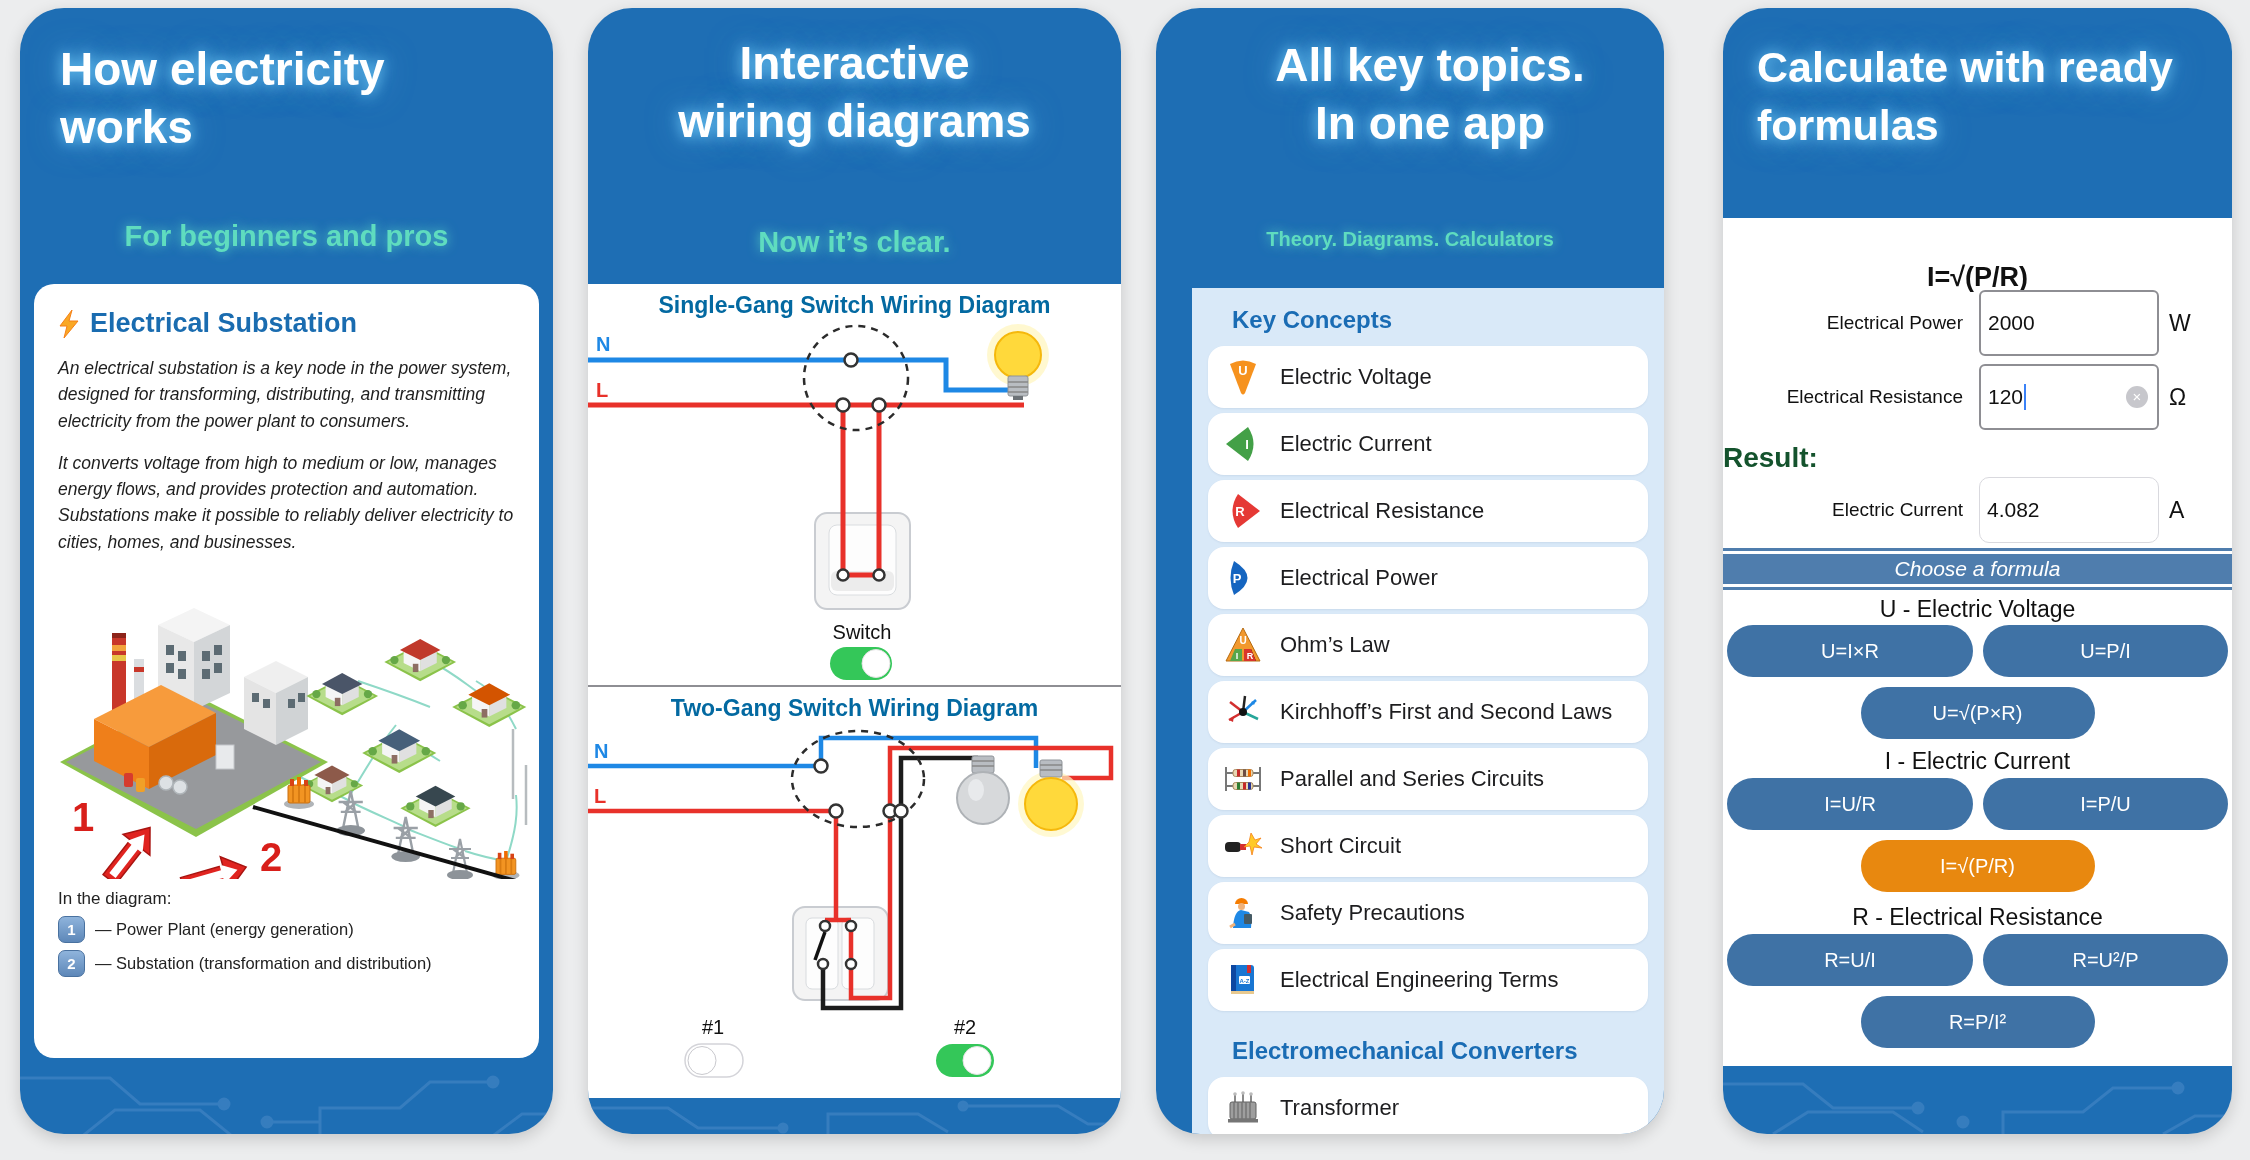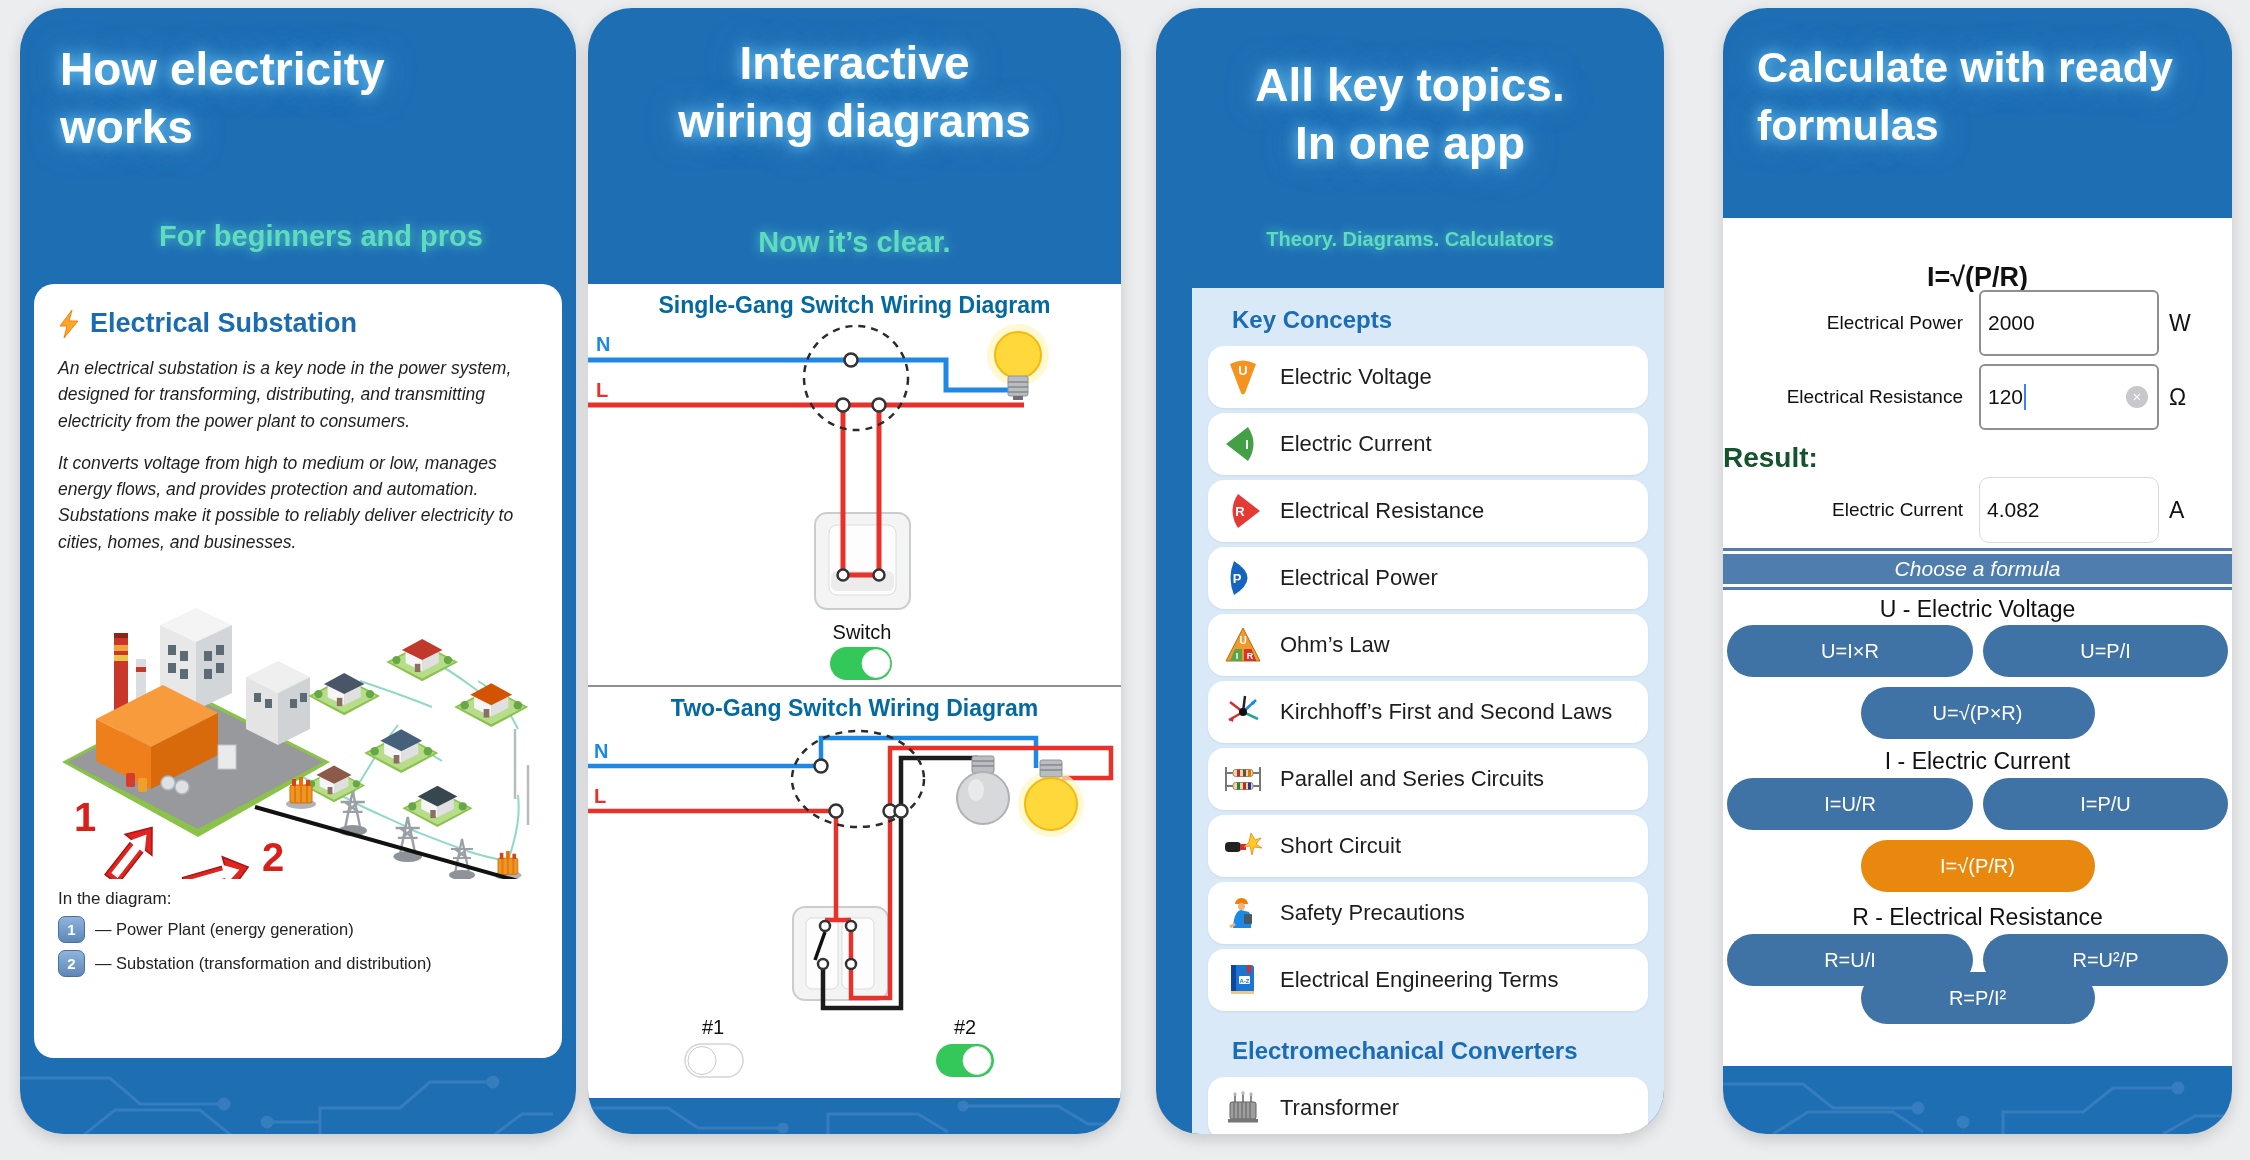--- a/index.html
+++ b/index.html
@@ -1,21 +1,21 @@
 <!DOCTYPE html>
 <html><head>
 <meta charset="utf-8">
 <style>
   html,body{margin:0;padding:0;background:#ecedee;}
   body{font-family:"Liberation Sans", sans-serif; -webkit-font-smoothing:antialiased;}
   .stage{position:relative;width:2250px;height:1160px;background:#ecedee;overflow:hidden;}
 
   .panel{position:absolute;top:8px;height:1126px;background:#1e6eb4;border-radius:44px;overflow:hidden;
          box-shadow:0 5px 16px rgba(0,0,0,.16);}
-  #p1{left:20px;width:533px;padding-left:23px;}
+  #p1{left:20px;width:533px;}
   #p2{left:588px;width:533px;}
   #p3{left:1156px;width:508px;}
   #p4{left:1723px;width:509px;}
 
   .glow-title{position:absolute;color:#fff;font-weight:800;font-size:46px;line-height:58px;
     text-shadow:0 0 14px rgba(120,212,255,.95),0 0 32px rgba(120,212,255,.5);}
   .glow-sub{position:absolute;width:100%;text-align:center;color:#5fdcbf;font-weight:700;font-size:29px;
     text-shadow:0 0 12px rgba(100,230,200,.8);}
   .centered{width:100%;text-align:center;}
 
@@ -342,21 +342,21 @@
         <path d="M-10,10 H80 L110,30 H190"></path>
           <circle cx="195" cy="30" r="4" fill="#4e8cc9"></circle>
         <path d="M240,36 V16 H330 L360,34"></path>
         <path d="M380,8 H470 L500,26 H540"></path>
           <circle cx="375" cy="8" r="4" fill="#4e8cc9"></circle>
       </g>
     </svg>
   </section>
 
   <section class="panel" id="p3">
-    <div class="glow-title centered" style="top:48px;">
+    <div class="glow-title centered" style="top:28px;padding-left:20px;">
       <div>All key topics.</div>
         <div>In one app</div>
     </div>
     <div class="glow-sub" style="top:220px;font-size:20px;">Theory. Diagrams. Calculators</div>
 
     <div class="p3-body">
       <div class="p3-section">Key Concepts</div>
       <div class="klist">
 
         <div class="krow">
@@ -559,21 +559,21 @@
       <button class="pill center" style="top:469px;">U=√(P×R)</button>
 
       <div class="p4-group-h" style="top:530px;">I - Electric Current</div>
       <button class="pill" style="top:560px;left:4px;width:246px;">I=U/R</button>
       <button class="pill" style="top:560px;left:260px;width:245px;">I=P/U</button>
       <button class="pill center selected" style="top:622px;">I=√(P/R)</button>
 
       <div class="p4-group-h" style="top:686px;">R - Electrical Resistance</div>
       <button class="pill" style="top:716px;left:4px;width:246px;">R=U/I</button>
       <button class="pill" style="top:716px;left:260px;width:245px;">R=U²/P</button>
-      <button class="pill center" style="top:754px;">R=P/I²</button>
+      <button class="pill center" style="top:778px;">R=P/I²</button>
     </div>
 
     <svg class="footer-traces" width="509" height="68" viewBox="0 0 509 68" preserveAspectRatio="none">
       <g stroke="#4e8cc9" stroke-width="3" fill="none" opacity="0.5">
         <path d="M-10,18 H80 L110,42 H190"></path>
           <circle cx="195" cy="42" r="5" fill="#4e8cc9"></circle>
         <path d="M50,68 L85,46 H170 L200,66"></path>
         <path d="M280,68 V46 H360 L390,22 H450"></path>
           <circle cx="455" cy="22" r="5" fill="#4e8cc9"></circle>
         <path d="M440,68 L472,50 H510"></path>

